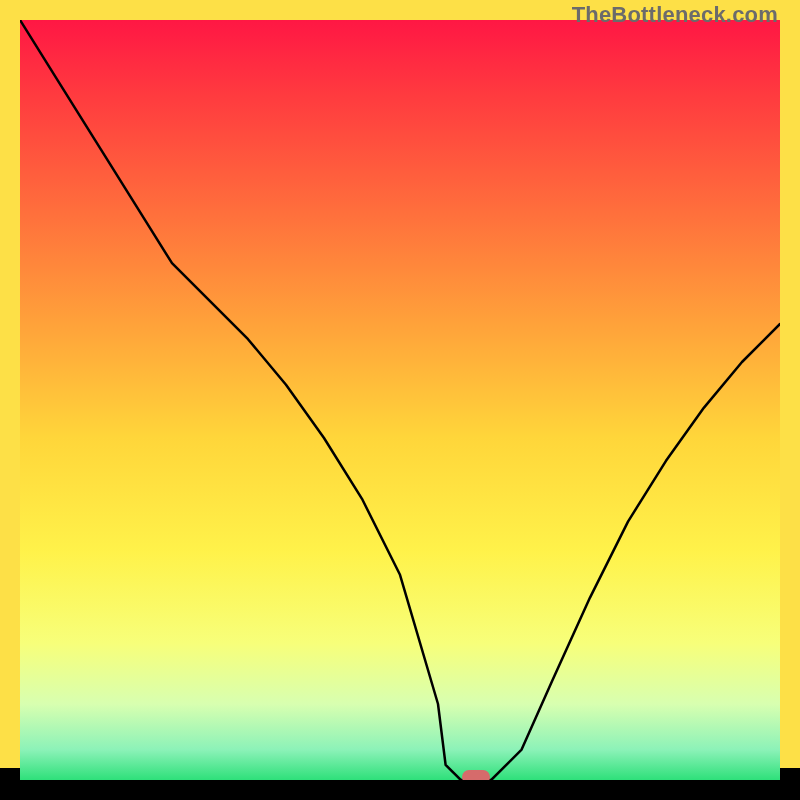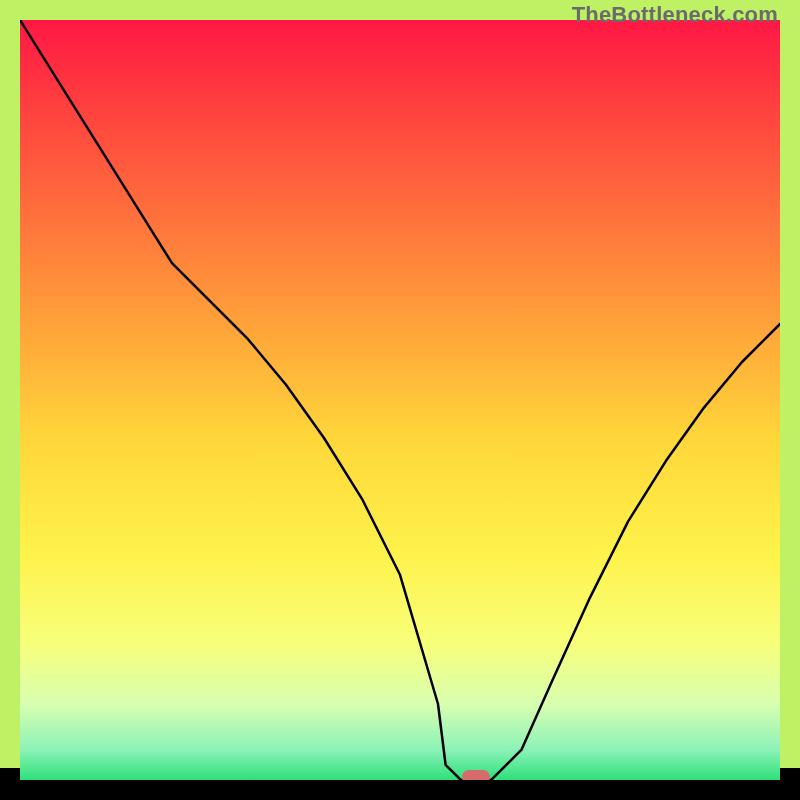--- a/index.html
+++ b/index.html
@@ -1,21 +1,21 @@
 <!DOCTYPE html>
 <html><head>
 <meta charset="utf-8">
 <style>
   * { margin: 0; padding: 0; box-sizing: border-box; }
   html, body { width: 800px; height: 800px; background: #000; overflow: hidden; }
   .chart-container {
     position: relative;
     width: 800px;
     height: 768px;
-    background: #bef264;
+    background: #fde047;
   }
   .plot-area {
     position: absolute;
     left: 20px;
     top: 20px;
     width: 760px;
     height: 760px;
     overflow: hidden;
   }
   .watermark {

